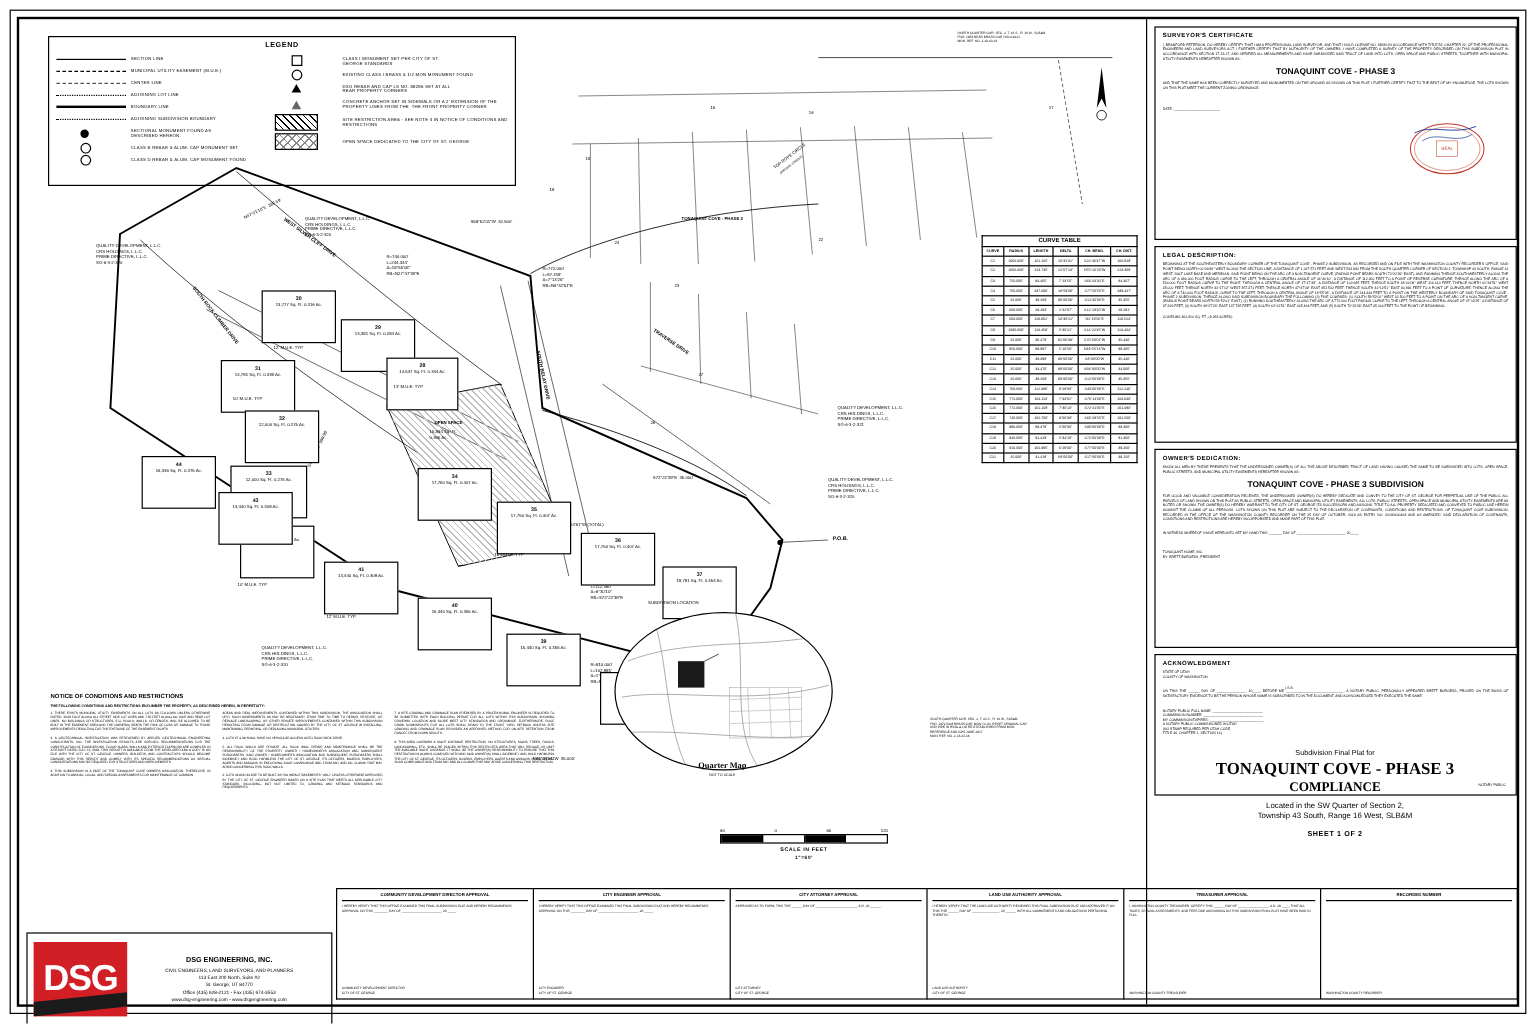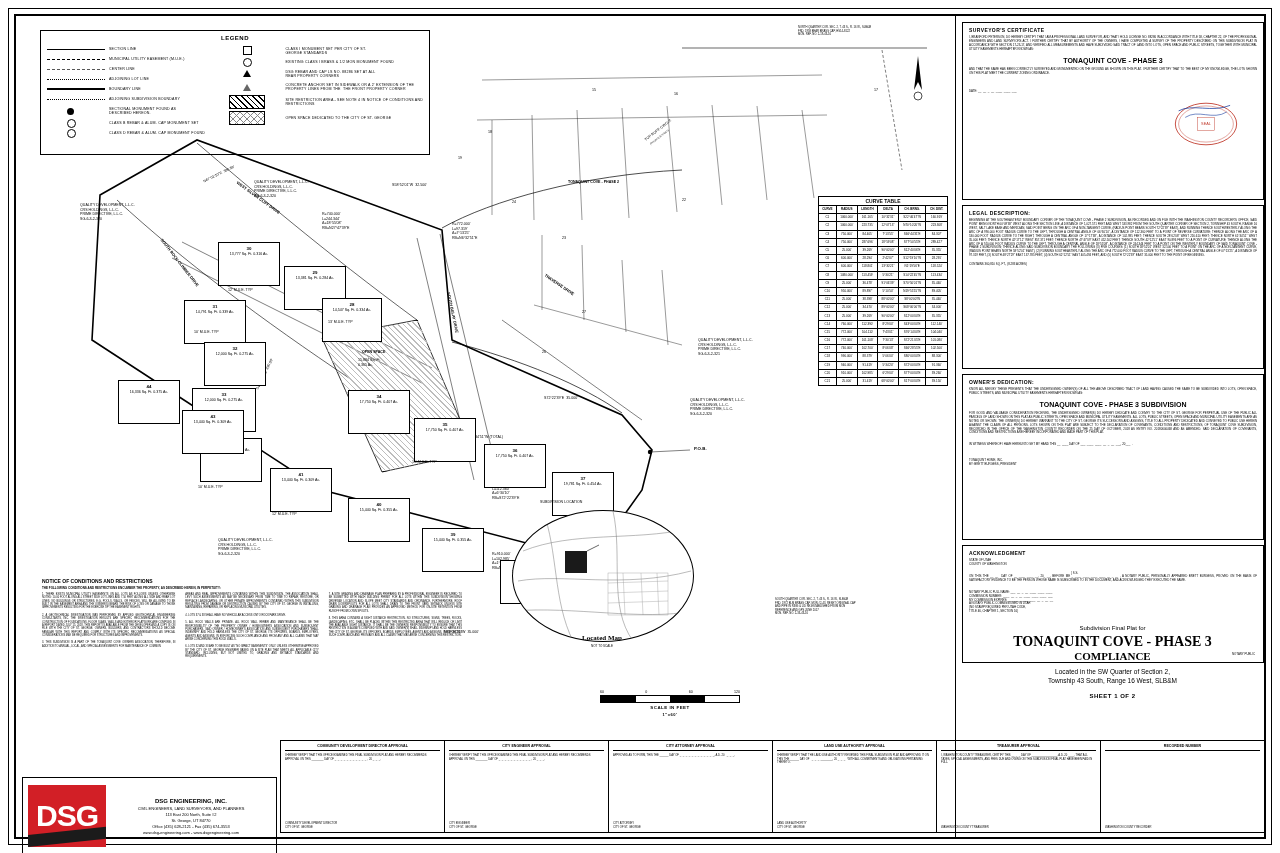--- a/index.html
+++ b/index.html
@@ -649,21 +649,21 @@
         </g>
         <g fill="none" stroke="#999" stroke-width="0.4">
           <rect x="95" y="62" width="60" height="42"></rect>
           <path d="M95,72 L155,70 M95,82 L155,80 M95,92 L155,90"></path>
           <path d="M110,62 L112,104 M128,62 L130,104 M144,62 L146,104"></path>
         </g>
         <rect x="52" y="40" width="22" height="22" fill="#1a1a1a"></rect>
         <path d="M74,40 L86,34" stroke="#000" stroke-width="0.6"></path>
       </svg>
     </div>
-    <div class="vic-label">Located Map</div>
+    <div class="vic-label">Quarter Map</div>
     <div class="vic-sub">NOT TO SCALE</div>
   </div>
 
   <div class="note" style="position:absolute;left:775px;top:598px;font-size:2.7px;">SOUTH QUARTER COR. SEC. 2, T. 43 S., R. 16 W., SLB&amp;M
 FND. 1972 BLM BRASS CAP, MON #2-43, RESET ORIGINAL CAP
 AND PIPE IN RING &amp; LID RE-ESTABLISHED FROM MON
 REFERENCE AND GPS JUNE 2017
 MON. REF. NO. 2-33-43-16</div>
 
   <div class="panel scalebar">

